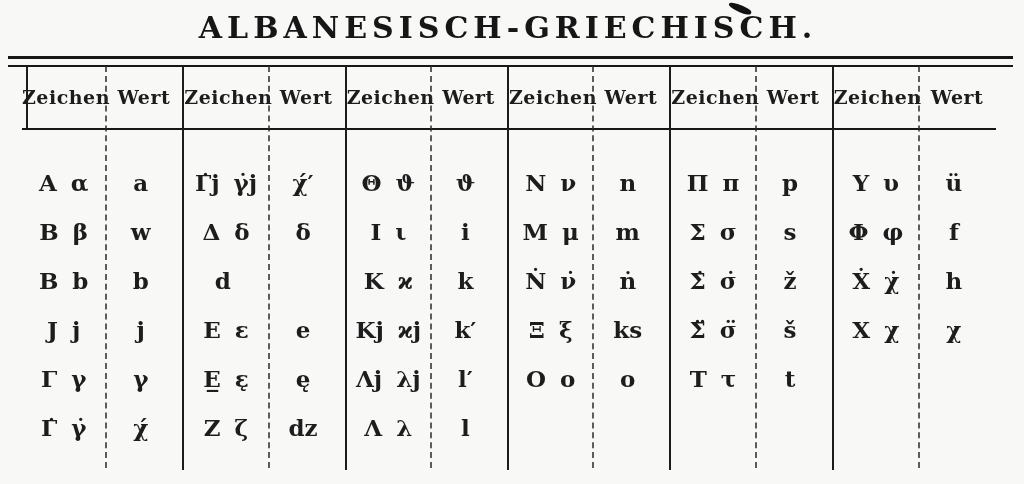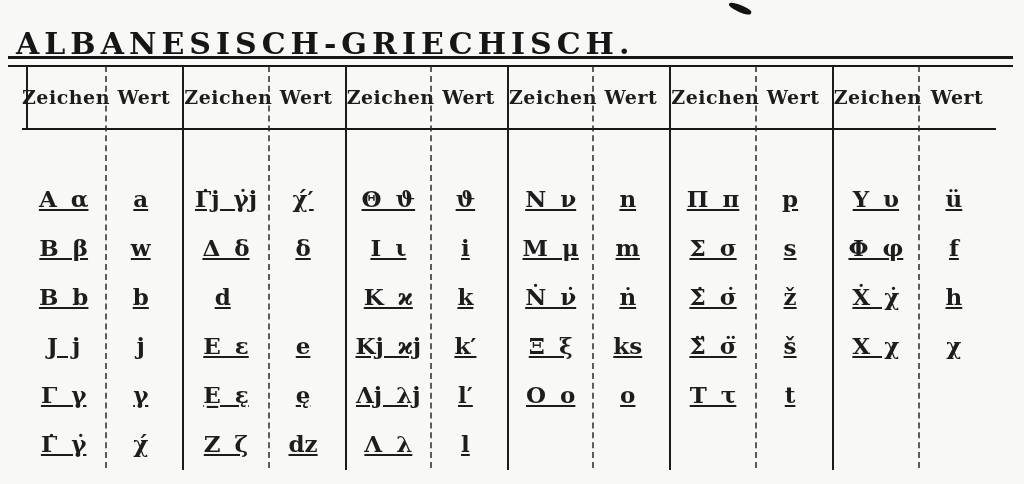--- a/index.html
+++ b/index.html
@@ -6,22 +6,22 @@
   .page{
     position:relative;
     width:1024px;height:484px;
     background:#f8f8f6;
     font-family:"DejaVu Serif", serif;
     color:#1c1c1c;
     overflow:hidden;
   }
   .title{
     position:absolute;top:10px;left:0;right:8px;
-    margin:16px;
-    text-align:left;
+    margin:0;
+    text-align:center;
     font-size:30px;font-weight:700;
     letter-spacing:5px;
     color:#161616;
   }
   .artifact{
     position:absolute;top:5px;left:728px;
     width:24px;height:7px;
     background:#121212;
     border-radius:60% 40% 50% 50%;
     transform:rotate(24deg);
@@ -62,22 +62,21 @@
     border-bottom:2.5px solid #171717;
   }
   .ghead span{
     text-align:center;
     font-size:19px;font-weight:700;
     letter-spacing:.5px;
   }
   .grows{
     flex:1;
     display:flex;flex-direction:column;
-    padding-top:44px;
-    text-decoration:underline;
+    padding-top:28px;
   }
   .row{
     height:49px;
     display:grid;grid-template-columns:52% 48%;
     align-items:center;
   }
   .row .z{
     text-align:center;
     font-size:23px;font-weight:700;
     word-spacing:6px;

